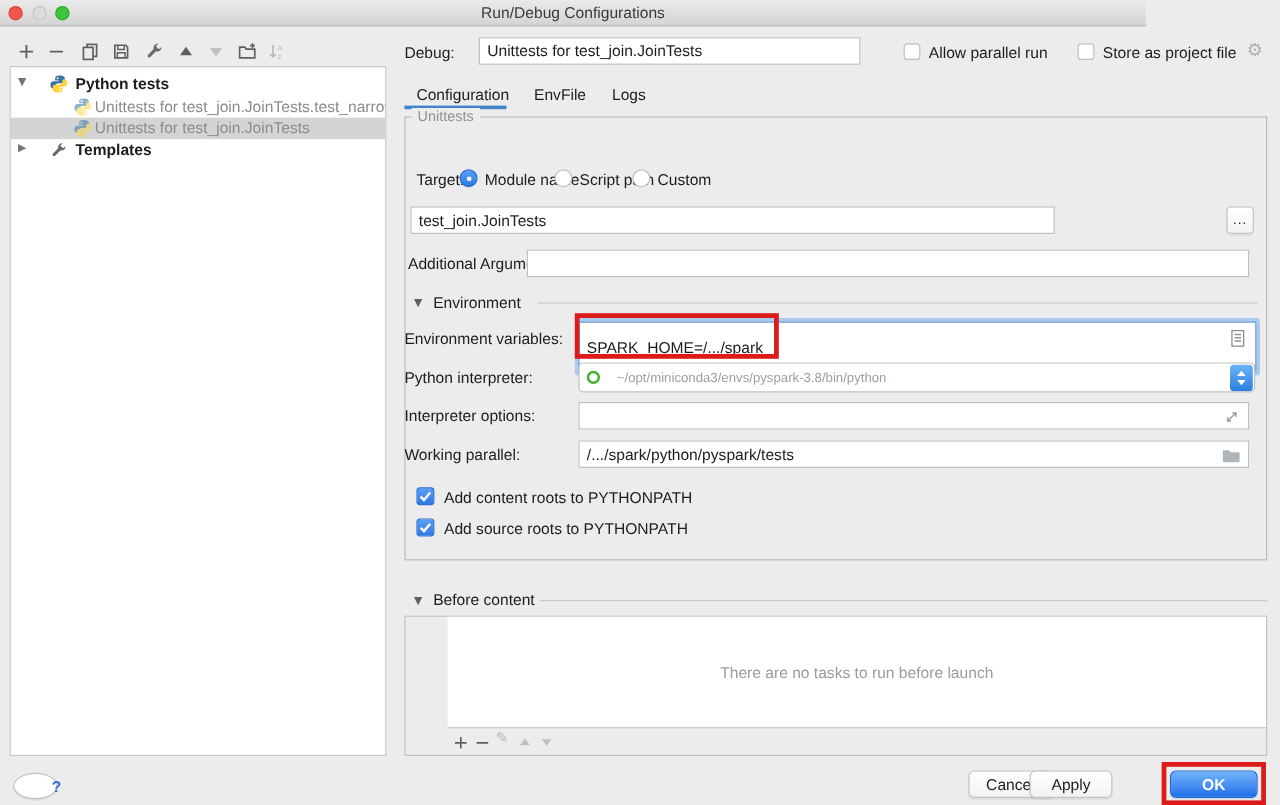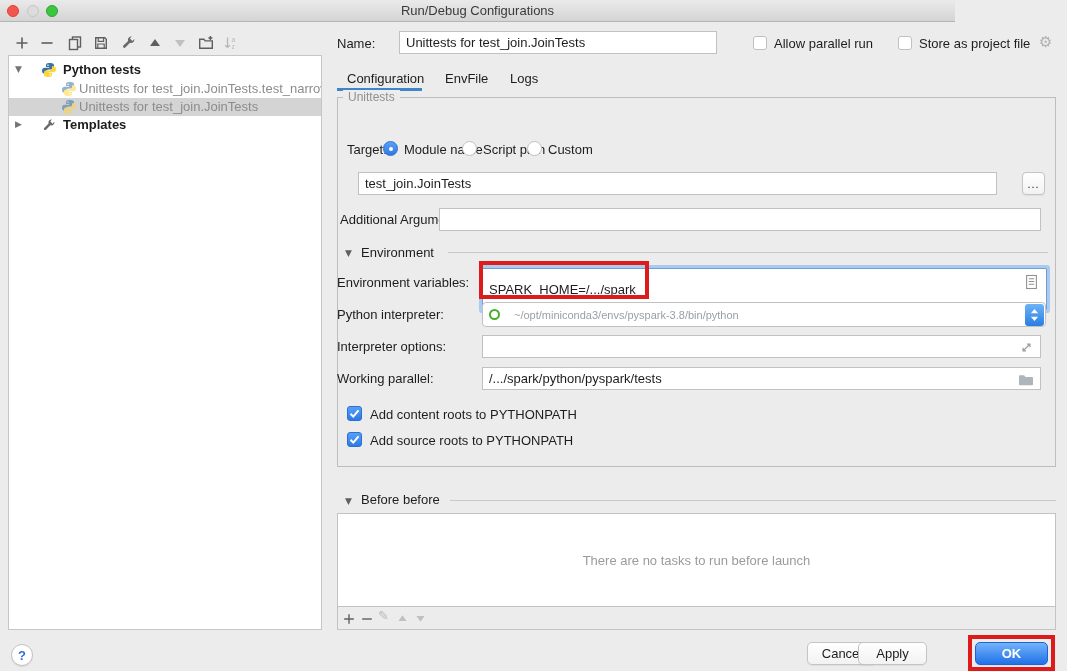--- a/index.html
+++ b/index.html
@@ -2,21 +2,21 @@
 <html><head>
 <meta charset="utf-8">
 <style>
   * { box-sizing: border-box; margin: 0; padding: 0; }
   html,body { width:1067px; height:671px; }
   body {
     font-family:"Liberation Sans", sans-serif;
     background:#ececec; position:relative; overflow:hidden;
     -webkit-font-smoothing:antialiased;
   }
-  .abs { position:absolute; }
+  .abs { position:absolute;padding-left:35px; }
   
   .titlebar { position:absolute; left:0; top:0; width:955px; height:22px;
     background:linear-gradient(#eaeaea,#d4d4d4); border-bottom:1px solid #b5b5b5; }
   .tl { position:absolute; top:5px; width:12px; height:12px; border-radius:50%; }
   .tl.red   { left:7px;  background:#f2564c; border:1px solid #df4238; }
   .tl.gray  { left:27px; background:#dcdcdc; border:1px solid #c6c6c6; }
   .tl.green { left:46px; background:#3cc63e; border:1px solid #2aa82e; }
   .title { width:100%; text-align:center; line-height:22px; font-size:13px; color:#3a3a3a; }
   
   .ticon { position:absolute; width:17px; height:17px; display:flex; align-items:center; justify-content:center; }
@@ -197,21 +197,21 @@
   </div>
   <div class="trow" style="top:60px">
     <span class="tchev glyph" style="left:6px">▶</span>
     <svg class="pyic" style="left:32px;width:15px;height:15px;top:2px">
         <use href="#i-wrench"></use>
       </svg>
     <span class="tlabel b" style="left:54px">Templates</span>
   </div>
 </div>
 
-<span class="lbl" style="left:337px;top:36px">Name:</span>
+<span class="lbl" style="left:337px;top:36px">Debug:</span>
 <div class="field" style="left:399px;top:31px;width:318px;height:23px">
   <span>Unittests for test_join.JoinTests</span>
 </div>
 <span class="cb" style="left:753px;top:36px"></span>
 <span class="lbl" style="left:774px;top:36px">Allow parallel run</span>
 <span class="cb" style="left:898px;top:36px"></span>
 <span class="lbl" style="left:919px;top:36px">Store as project file</span>
 <span class="glyph" style="position:absolute;left:1039px;top:33px;font-size:15px;color:#b0b0b0">⚙</span>
 
 <span class="tab" style="position:absolute;left:347px;top:71px">Configuration</span>
@@ -223,21 +223,21 @@
 <span class="grouplab" style="left:343px;top:90px">Unittests</span>
 
 <span class="lbl" style="left:347px;top:142px">Target:</span>
 <span class="radio on" style="left:383px;top:141px"></span>
 <span class="lbl" style="left:404px;top:142px">Module name</span>
 <span class="radio" style="left:462px;top:141px"></span>
 <span class="lbl" style="left:483px;top:142px">Script path</span>
 <span class="radio" style="left:527px;top:141px"></span>
 <span class="lbl" style="left:548px;top:142px">Custom</span>
 
-<div class="field" style="left:358px;top:172px;width:639px;height:23px">
+<div class="field" style="left:342px;top:172px;width:537px;height:23px">
   <span>test_join.JoinTests</span>
 </div>
 <div class="btn" style="left:1022px;top:172px;width:23px;border-radius:4px;font-size:11px;letter-spacing:1px">...</div>
 
 <span class="lbl" style="left:340px;top:212px">Additional Arguments:</span>
 <div class="field" style="left:439px;top:208px;width:602px;height:23px">
   <span></span>
 </div>
 
 <span class="sectri" style="left:345px;top:248px">▼</span>
@@ -289,21 +289,21 @@
 </span>
 <span class="lbl" style="left:370px;top:407px">Add content roots to PYTHONPATH</span>
 <span class="cb on" style="left:347px;top:432px">
   <svg style="width:15px;height:15px;display:block;margin:-1px 0 0 -1px">
       <use href="#i-check"></use>
     </svg>
 </span>
 <span class="lbl" style="left:370px;top:433px">Add source roots to PYTHONPATH</span>
 
 <span class="sectri" style="left:345px;top:496px">▼</span>
-<span class="seclab" style="left:361px;top:492px">Before before</span>
+<span class="seclab" style="left:361px;top:492px">Before content</span>
 <div class="secline" style="left:450px;top:500px;width:606px"></div>
 
 <div class="abs" style="left:337px;top:513px;width:719px;height:117px;border:1px solid #c3c3c3">
   <div style="height:93px;background:#fff;border-bottom:1px solid #c3c3c3;display:flex;align-items:center;justify-content:center">
     <span style="font-size:13px;color:#9b9b9b">There are no tasks to run before launch</span>
   </div>
   <div style="position:relative;height:22px">
     <div class="ticon" style="left:2px;top:3px">
         <svg style="width:14px;height:14px">
           <use href="#i-plus"></use>

